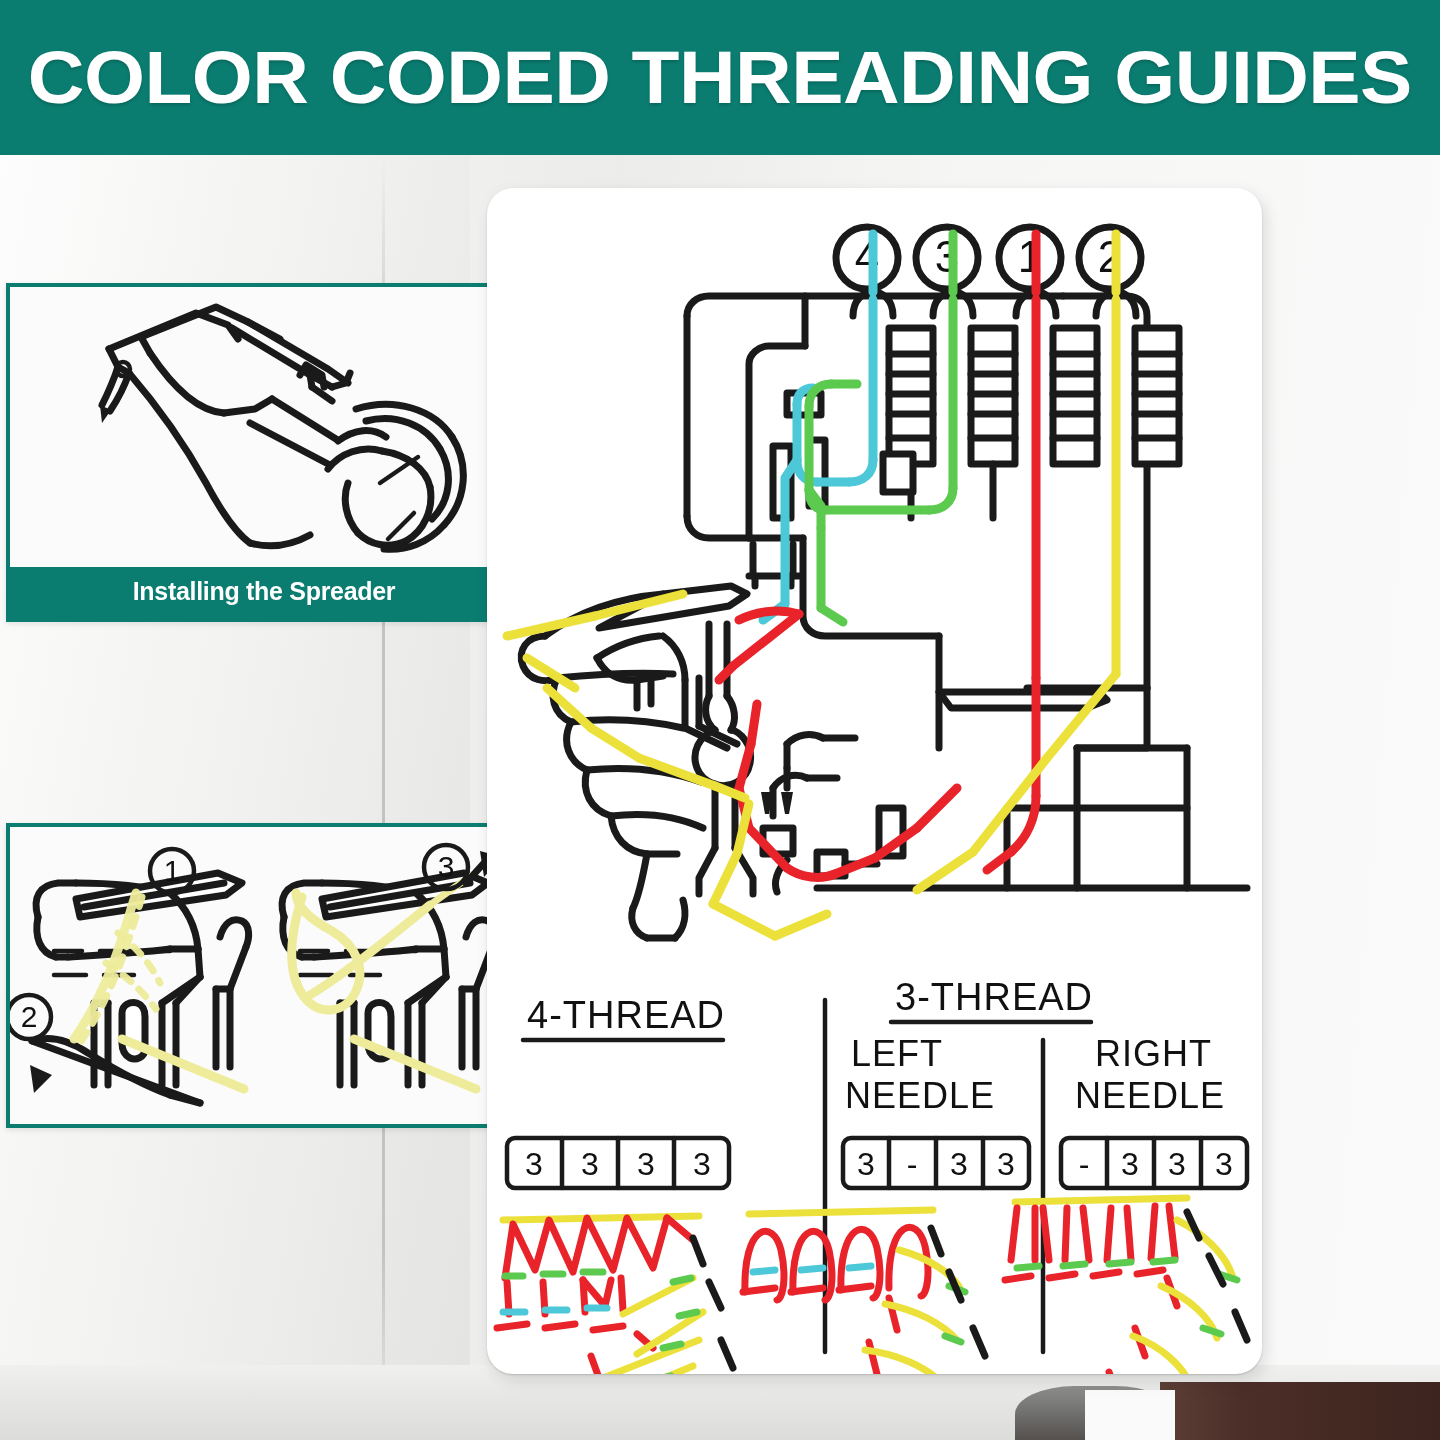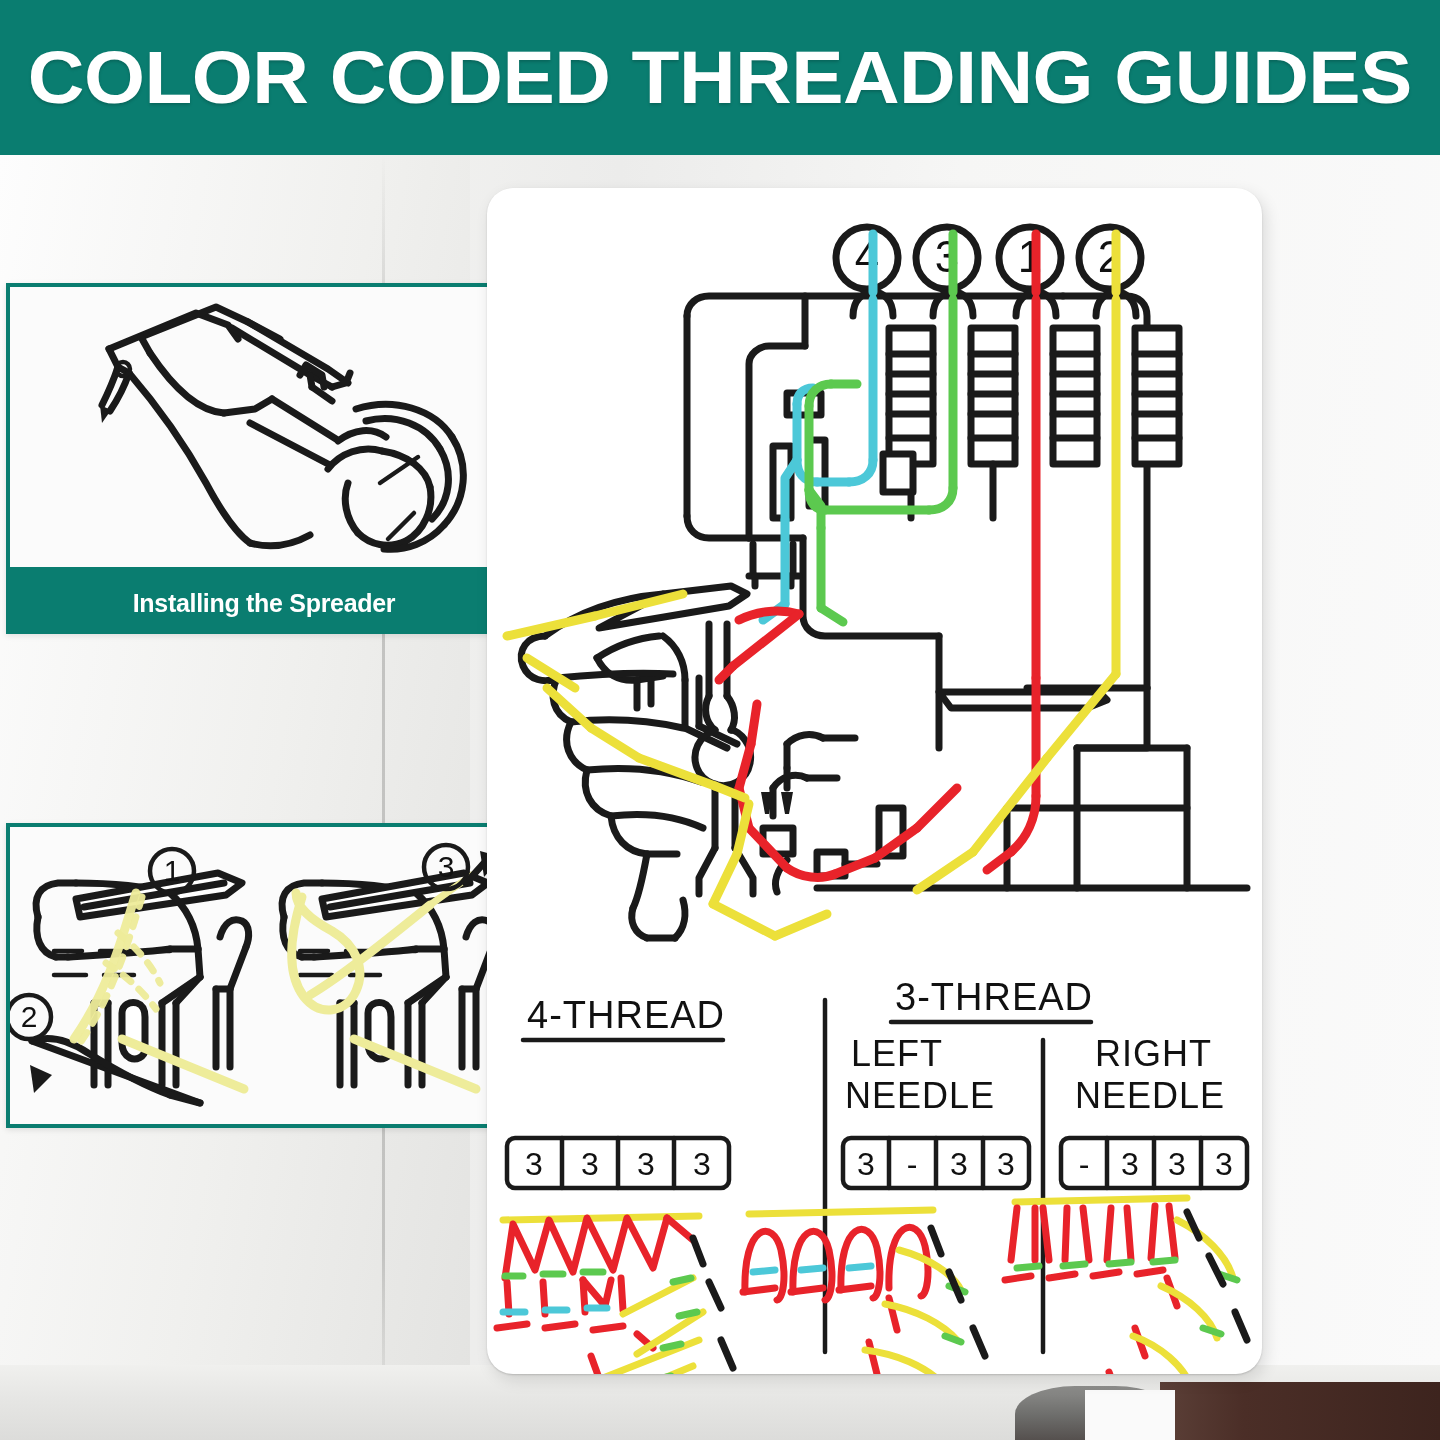--- a/index.html
+++ b/index.html
@@ -76,21 +76,21 @@
     background: #fbfbfb;
     overflow: hidden;
   }
   .inset-caption {
     background: #0a7d70;
     color: #fff;
     font-family: "Liberation Sans", sans-serif;
     font-weight: 700;
     font-size: 25px;
     text-align: center;
-    padding: 22px 4px 12px 4px;
+    padding: 10px 4px 12px 4px;
     white-space: nowrap;
     letter-spacing: -0.3px;
   }
   #inset-spreader { left: 6px; top: 283px; width: 516px; }
   #inset-spreader .inset-art { height: 280px; }
   #inset-looper  { left: 6px; top: 823px; width: 516px; }
   #inset-looper .inset-art { height: 297px; }
 
   
   .card {

